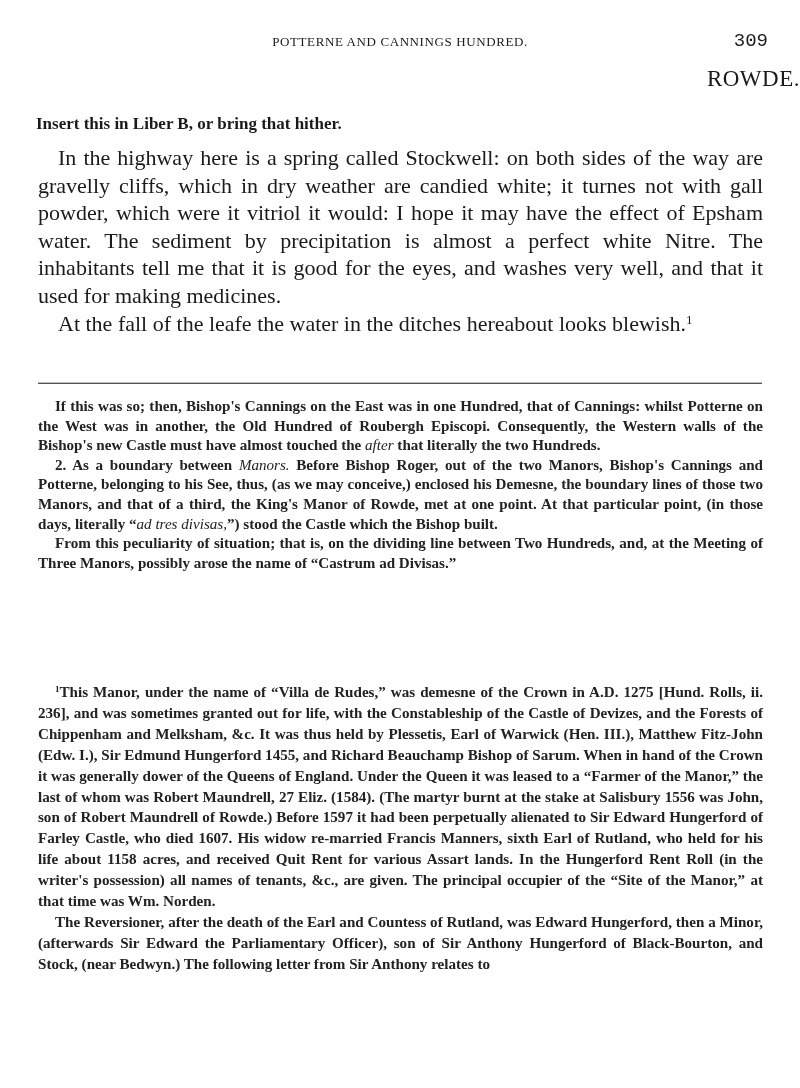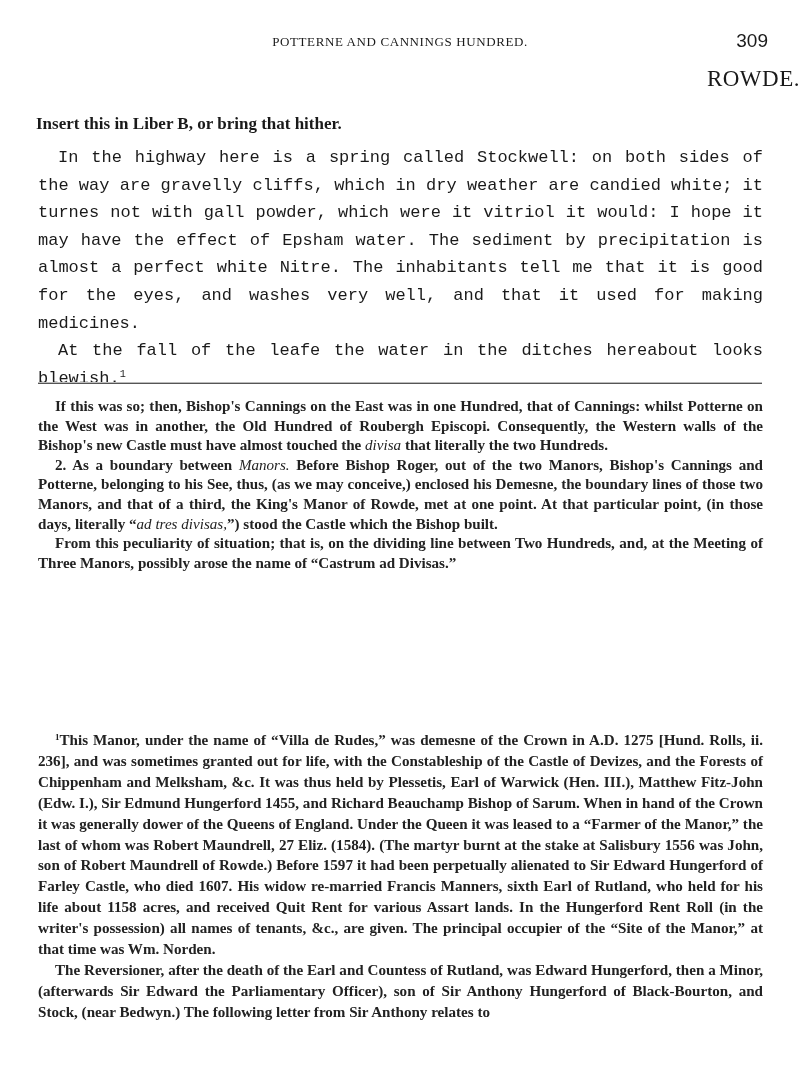--- a/index.html
+++ b/index.html
@@ -12,50 +12,50 @@
     .running-head {
       position: absolute; top: 30px; left: 0; width: 800px; height: 24px;
     }
     .running-title {
       position: absolute; left: 0; width: 800px; text-align: center;
       font-family: "Liberation Serif", serif;
       font-size: 13px; letter-spacing: 0.6px; top: 4px;
     }
     .page-number {
       position: absolute; right: 32px; top: 0px;
-      font-family: Liberation Sans, sans-serif; font-size: 19px;
+      font-family: Liberation Mono, monospace; font-size: 19px;
     }
     .section-title {
       position: absolute; top: 66px; left: 0; width: 800px; text-align: right;
       font-family: "Liberation Serif", serif; font-size: 23px; letter-spacing: 0.5px;
     }
     .note {
       position: absolute; top: 114px; left: 36px;
       font-family: "Liberation Serif", serif; font-size: 17px; font-weight: bold;
     }
     .main-text {
       position: absolute; top: 144px; left: 38px; width: 725px;
-      font-family: Liberation Mono, monospace; font-size: 17px; line-height: 27.6px;
+      font-family: Liberation Serif, serif; font-size: 22px; line-height: 27.6px;
       text-align: justify;
     }
     .main-text p { margin: 0; text-indent: 20px; }
     .rule {
       position: absolute; top: 382px; left: 38px; width: 724px; height: 1px;
       background: #555; border-top: 1px solid #bbb;
     }
     .small-text {
       position: absolute; top: 397px; left: 38px; width: 725px;
       font-family: "Liberation Serif", serif; font-size: 15.1px; line-height: 19.6px;
       text-align: justify; font-weight: bold; color: #222;
     }
     .small-text p { margin: 0; text-indent: 17px; }
     .footnote {
       position: absolute; top: 682px; left: 38px; width: 725px;
       font-family: "Liberation Serif", serif; font-size: 15.1px; line-height: 20.9px;
-      text-align: justify; font-weight: bold; color: #222; margin-top: 48px;
+      text-align: justify; font-weight: bold; color: #222;
     }
     .footnote p { margin: 0; text-indent: 17px; }
     sup { font-size: 0.6em; line-height: 0; vertical-align: 0.55em; }
     em { font-style: italic; font-weight: normal; }
   </style>
 </head>
 <body>
 
 <div class="page">
 
@@ -69,21 +69,21 @@
   <div class="note">Insert this in Liber B, or bring that hither.</div>
 
   <div class="main-text">
     <p><span>In the highway here is a spring called Stockwell: on both sides of the way are gravelly cliffs, which in dry weather are candied white; it turnes not with gall powder, which were it vitriol it would: I hope it may have the effect of Epsham water.  The sediment by precipitation is almost a perfect white Nitre. The inhabitants tell me that it is good for the eyes, and washes very well, and that it used for making medicines.</span></p>
     <p><span>At the fall of the leafe the water in the ditches hereabout looks blewish.</span><sup>1</sup></p>
   </div>
 
   <div class="rule"></div>
 
   <div class="small-text">
-    <p><span>If this was so; then, Bishop's Cannings on the East was in one Hundred, that of Cannings: whilst Potterne on the West was in another, the Old Hundred of Roubergh Episcopi.  Consequently, the Western walls of the Bishop's new Castle must have almost touched the </span><em>divisa</em><span> that literally the two Hundreds.</span></p>
+    <p><span>If this was so; then, Bishop's Cannings on the East was in one Hundred, that of Cannings: whilst Potterne on the West was in another, the Old Hundred of Roubergh Episcopi.  Consequently, the Western walls of the Bishop's new Castle must have almost touched the </span><em>after</em><span> that literally the two Hundreds.</span></p>
     <p><span>2. As a boundary between </span><em>Manors.</em><span>  Before Bishop Roger, out of the two Manors, Bishop's Cannings and Potterne, belonging to his See, thus, (as we may conceive,) enclosed his Demesne, the boundary lines of those two Manors, and that of a third, the King's Manor of Rowde, met at one point.  At that particular point, (in those days, literally “</span><em>ad tres divisas,</em><span>”) stood the Castle which the Bishop built.</span></p>
     <p><span>From this peculiarity of situation; that is, on the dividing line between Two Hundreds, and, at the Meeting of Three Manors, possibly arose the name of “Castrum ad Divisas.”</span></p>
   </div>
 
   <div class="footnote">
     <p><sup>1</sup><span>This Manor, under the name of “Villa de Rudes,” was demesne of the Crown in A.D. 1275 [Hund. Rolls, ii. 236], and was sometimes granted out for life, with the Constableship of the Castle of Devizes, and the Forests of Chippenham and Melksham, &amp;c.  It was thus held by Plessetis, Earl of Warwick (Hen. III.), Matthew Fitz-John (Edw. I.), Sir Edmund Hungerford 1455, and Richard Beauchamp Bishop of Sarum.  When in hand of the Crown it was generally dower of the Queens of England.  Under the Queen it was leased to a “Farmer of the Manor,” the last of whom was Robert Maundrell, 27 Eliz. (1584).  (The martyr burnt at the stake at Salisbury 1556 was John, son of Robert Maundrell of Rowde.)  Before 1597 it had been perpetually alienated to Sir Edward Hungerford of Farley Castle, who died 1607.  His widow re-married Francis Manners, sixth Earl of Rutland, who held for his life about 1158 acres, and received Quit Rent for various Assart lands.  In the Hungerford Rent Roll (in the writer's possession) all names of tenants, &amp;c., are given.  The principal occupier of the “Site of the Manor,” at that time was Wm. Norden.</span></p>
     <p><span>The Reversioner, after the death of the Earl and Countess of Rutland, was Edward Hungerford, then a Minor, (afterwards Sir Edward the Parliamentary Officer), son of Sir Anthony Hungerford of Black-Bourton, and Stock, (near Bedwyn.)  The following letter from Sir Anthony relates to</span></p>
   </div>
 
 </div>

